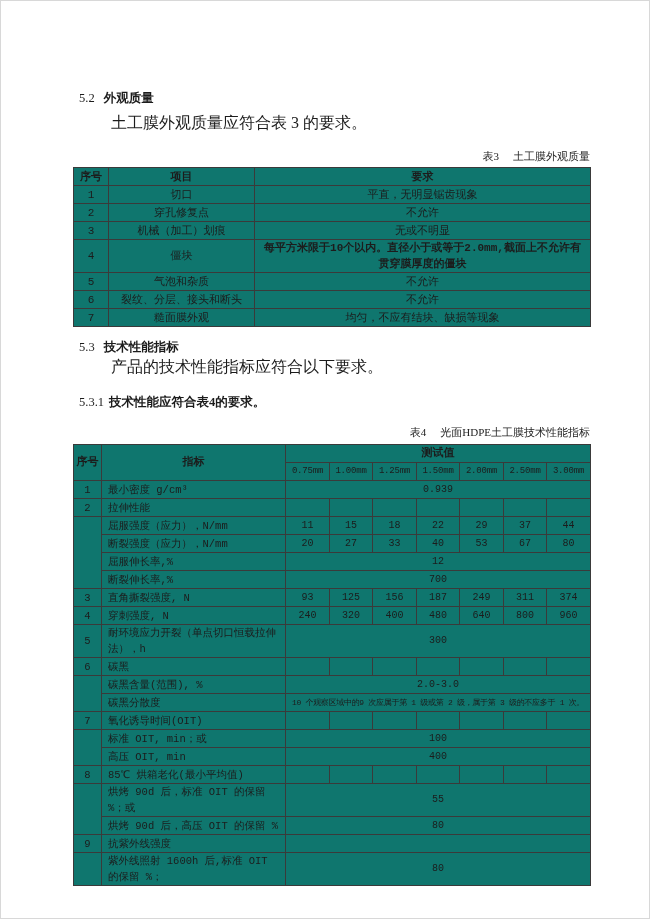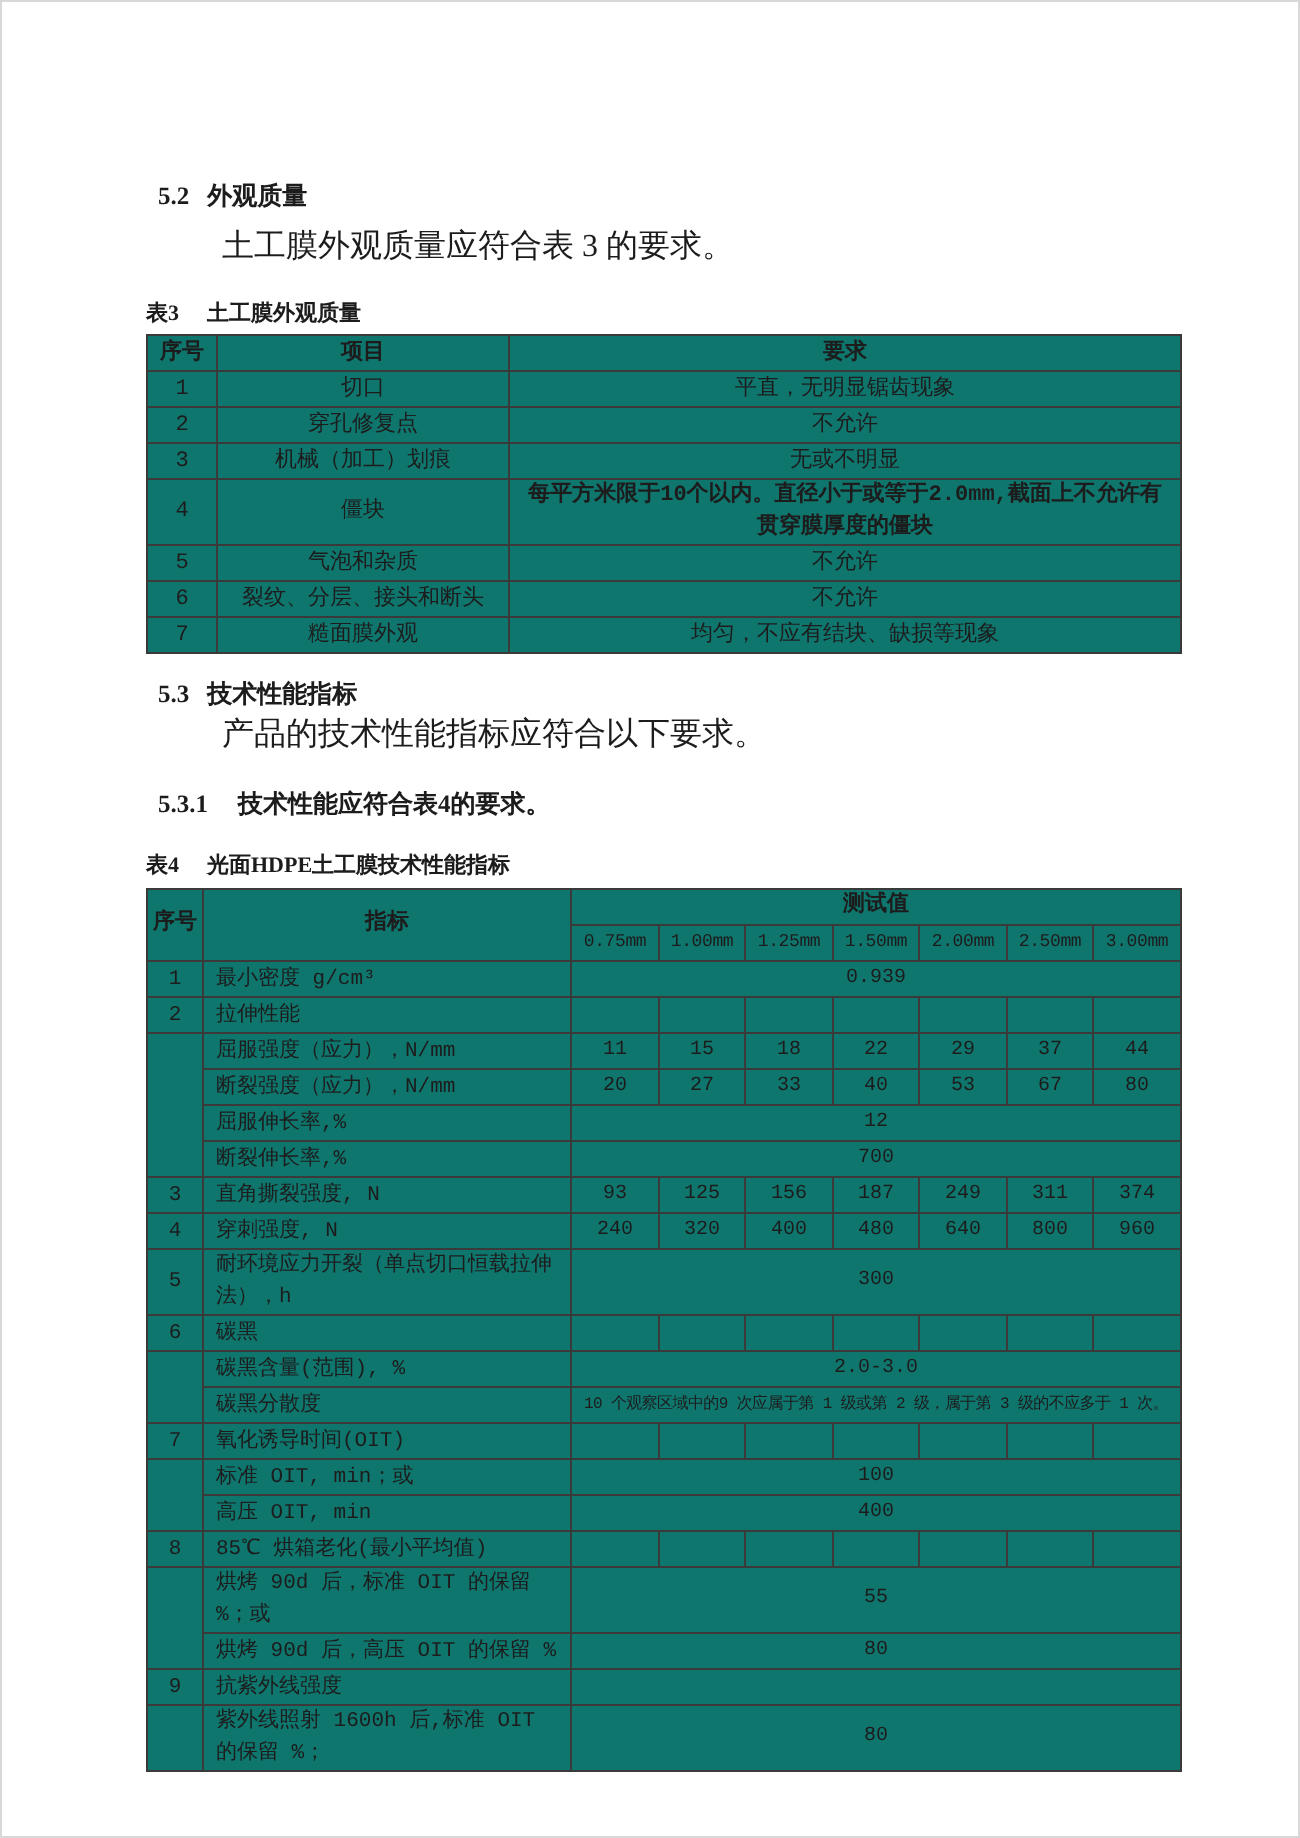--- a/index.html
+++ b/index.html
@@ -8,25 +8,25 @@
     font-family:"Liberation Serif","DejaVu Serif",serif;
     color:#1c1c1c;
     position:relative;
   }
   .page{
     position:absolute;left:0;top:0;width:650px;height:919px;
     background:#ffffff;border:1px solid #d8d8d8;box-sizing:border-box;
     overflow:hidden;
   }
   .heading{position:absolute;left:78px;font-size:12.5px;font-weight:bold;white-space:nowrap;}
-  .heading .hnum{margin-right:9px;font-weight:bold;}
-  .heading.sub .hnum{margin-right:15px;}
+  .heading .hnum{margin-right:9px;font-weight:normal;}
+  .heading.sub .hnum{margin-right:5px;}
   .heading.sub .htitle{font-weight:bold;}
   .bodytext{position:absolute;left:110px;font-size:16px;margin:0;white-space:nowrap;}
-  .caption{position:absolute;left:72px;width:517px;text-align:left;font-size:11px;font-weight:bold;white-space:nowrap;}
+  .caption{position:absolute;left:72px;width:517px;text-align:right;font-size:11px;font-weight:normal;white-space:nowrap;}
   .caption .cap-num{margin-right:14px;}
 
   table{border-collapse:collapse;table-layout:fixed;position:absolute;left:72px;background:#0f766e;font-family:Liberation Mono, monospace;}
   td,th{border:1px solid #3a3a3a;overflow:hidden;box-sizing:border-box;}
 
   
   #t3{top:166px;width:517px;font-size:11px;}
   #t3 th{height:18px;font-weight:bold;text-align:center;line-height:14px;}
   #t3 td{height:18px;padding:0 7px;line-height:16px;vertical-align:middle;text-align:center;}
   #t3 td.c{text-align:center;padding:0 2px;}

